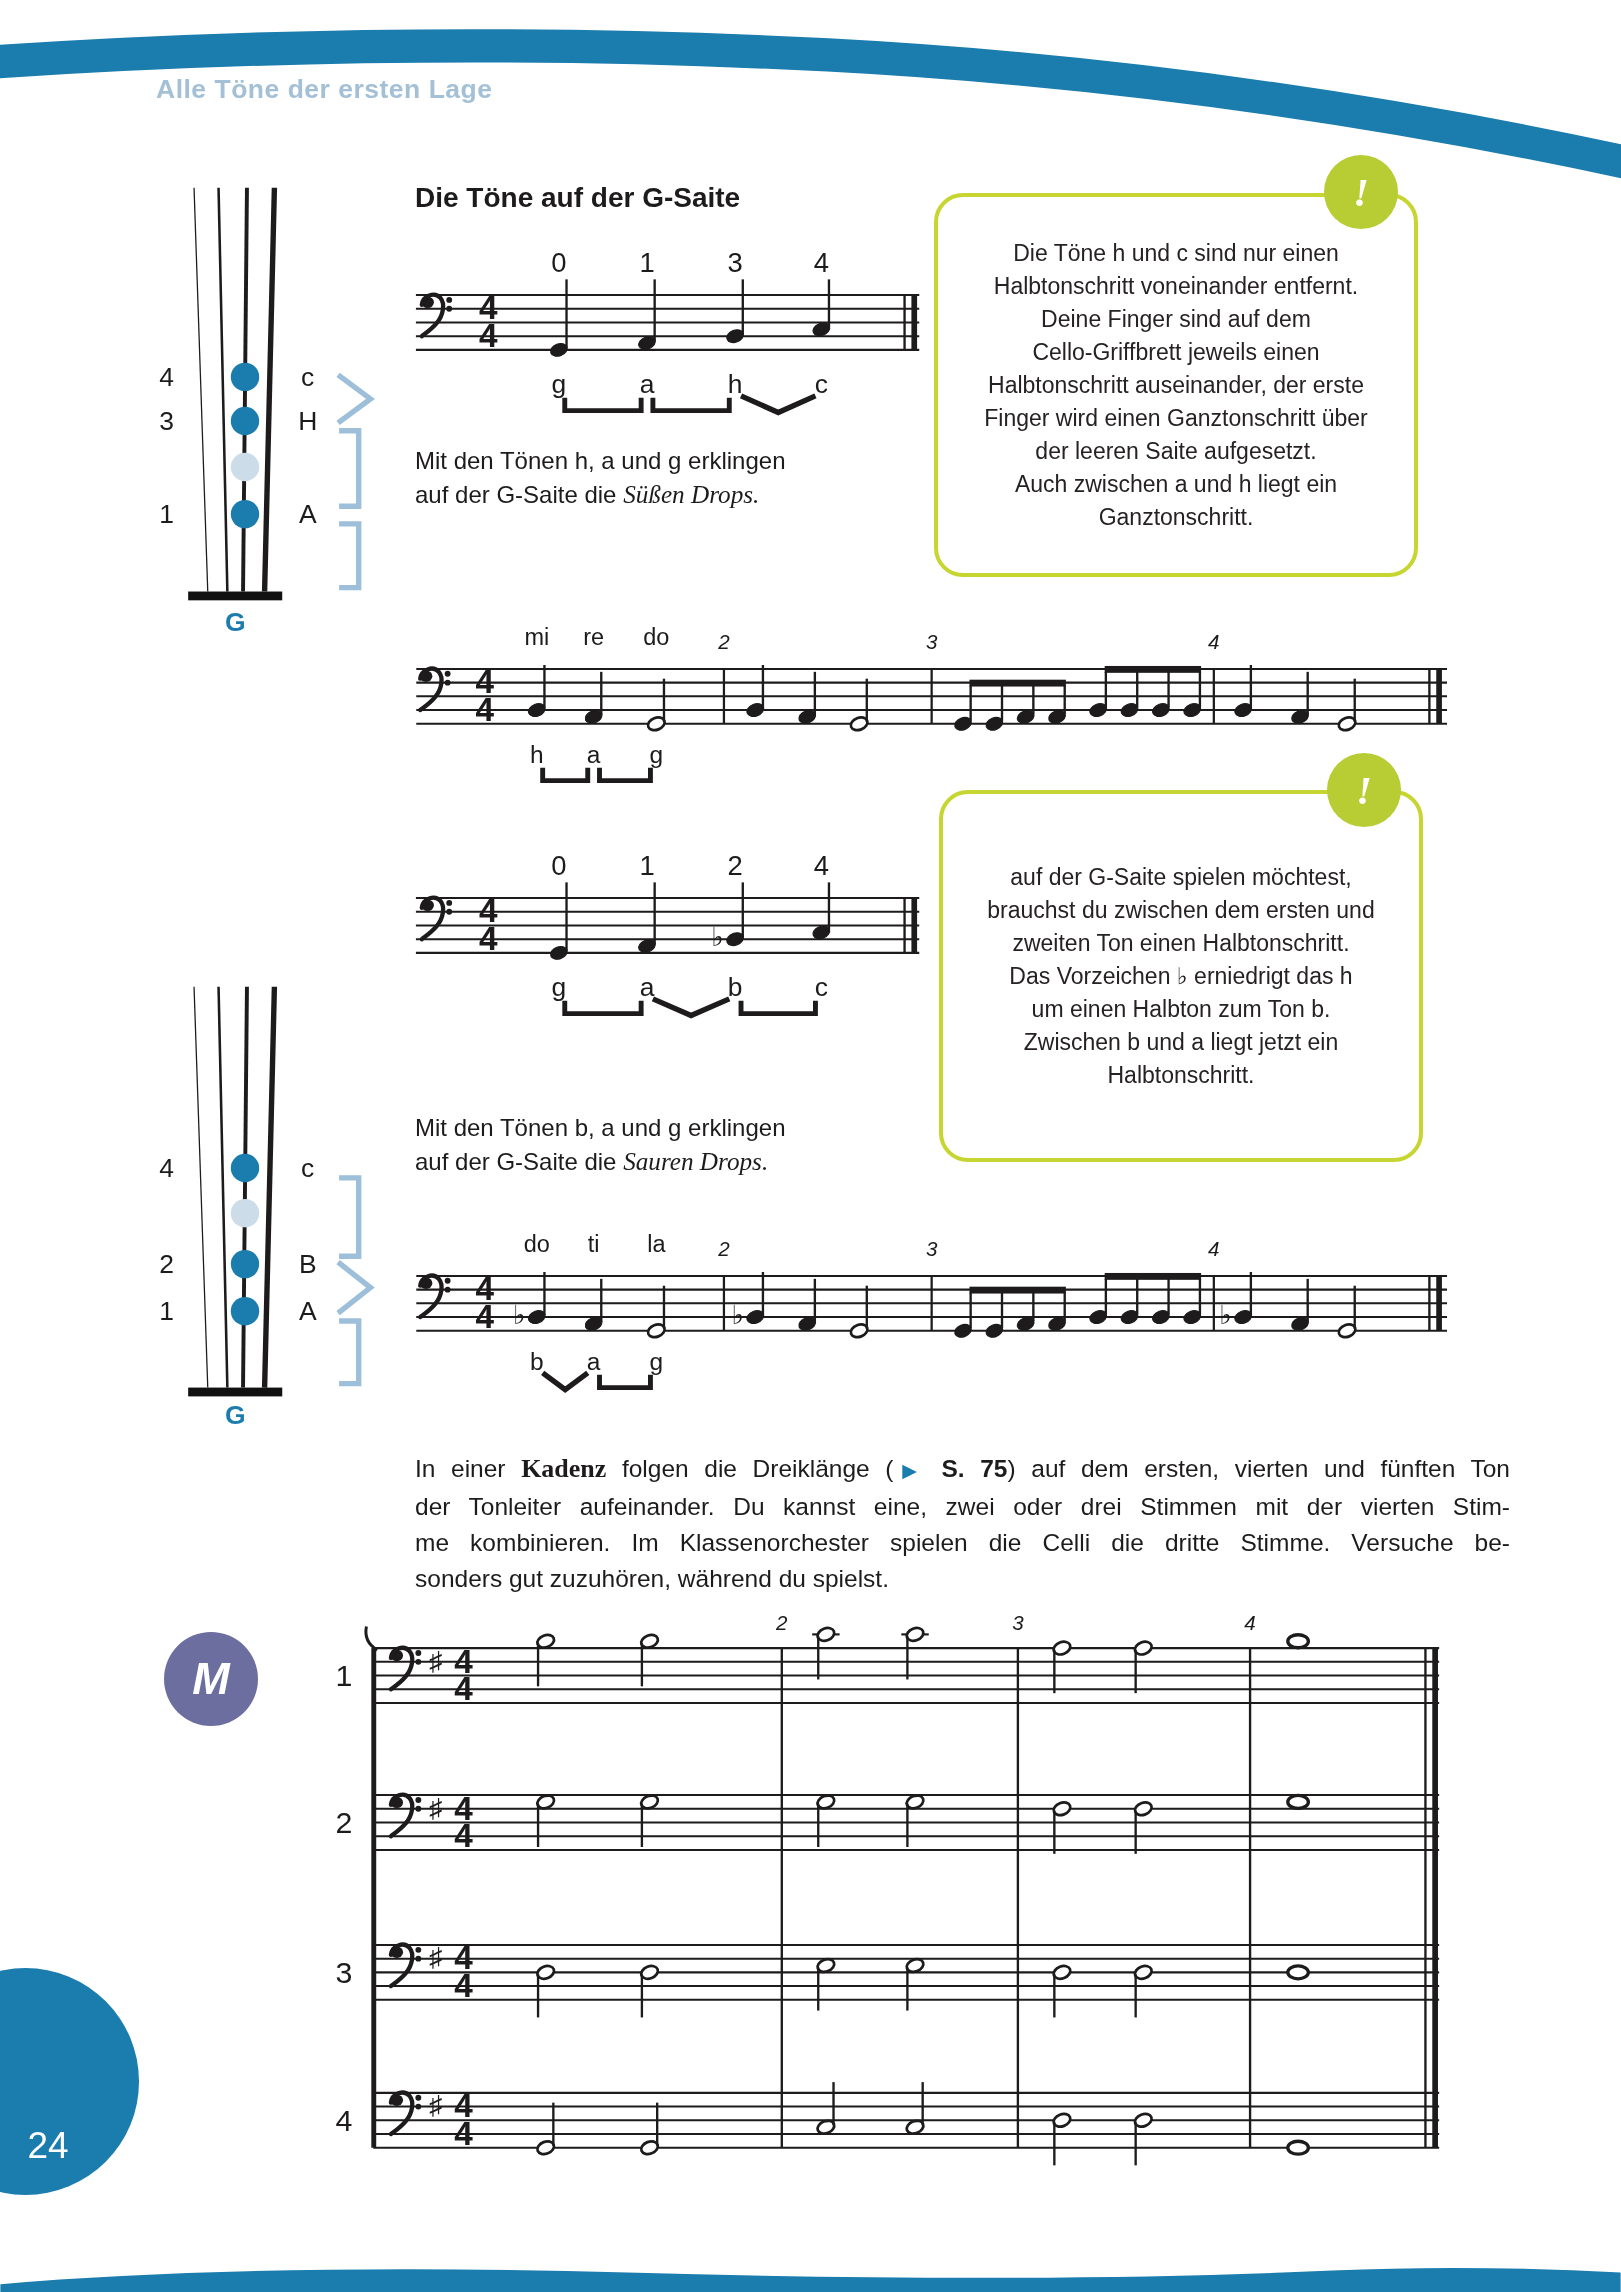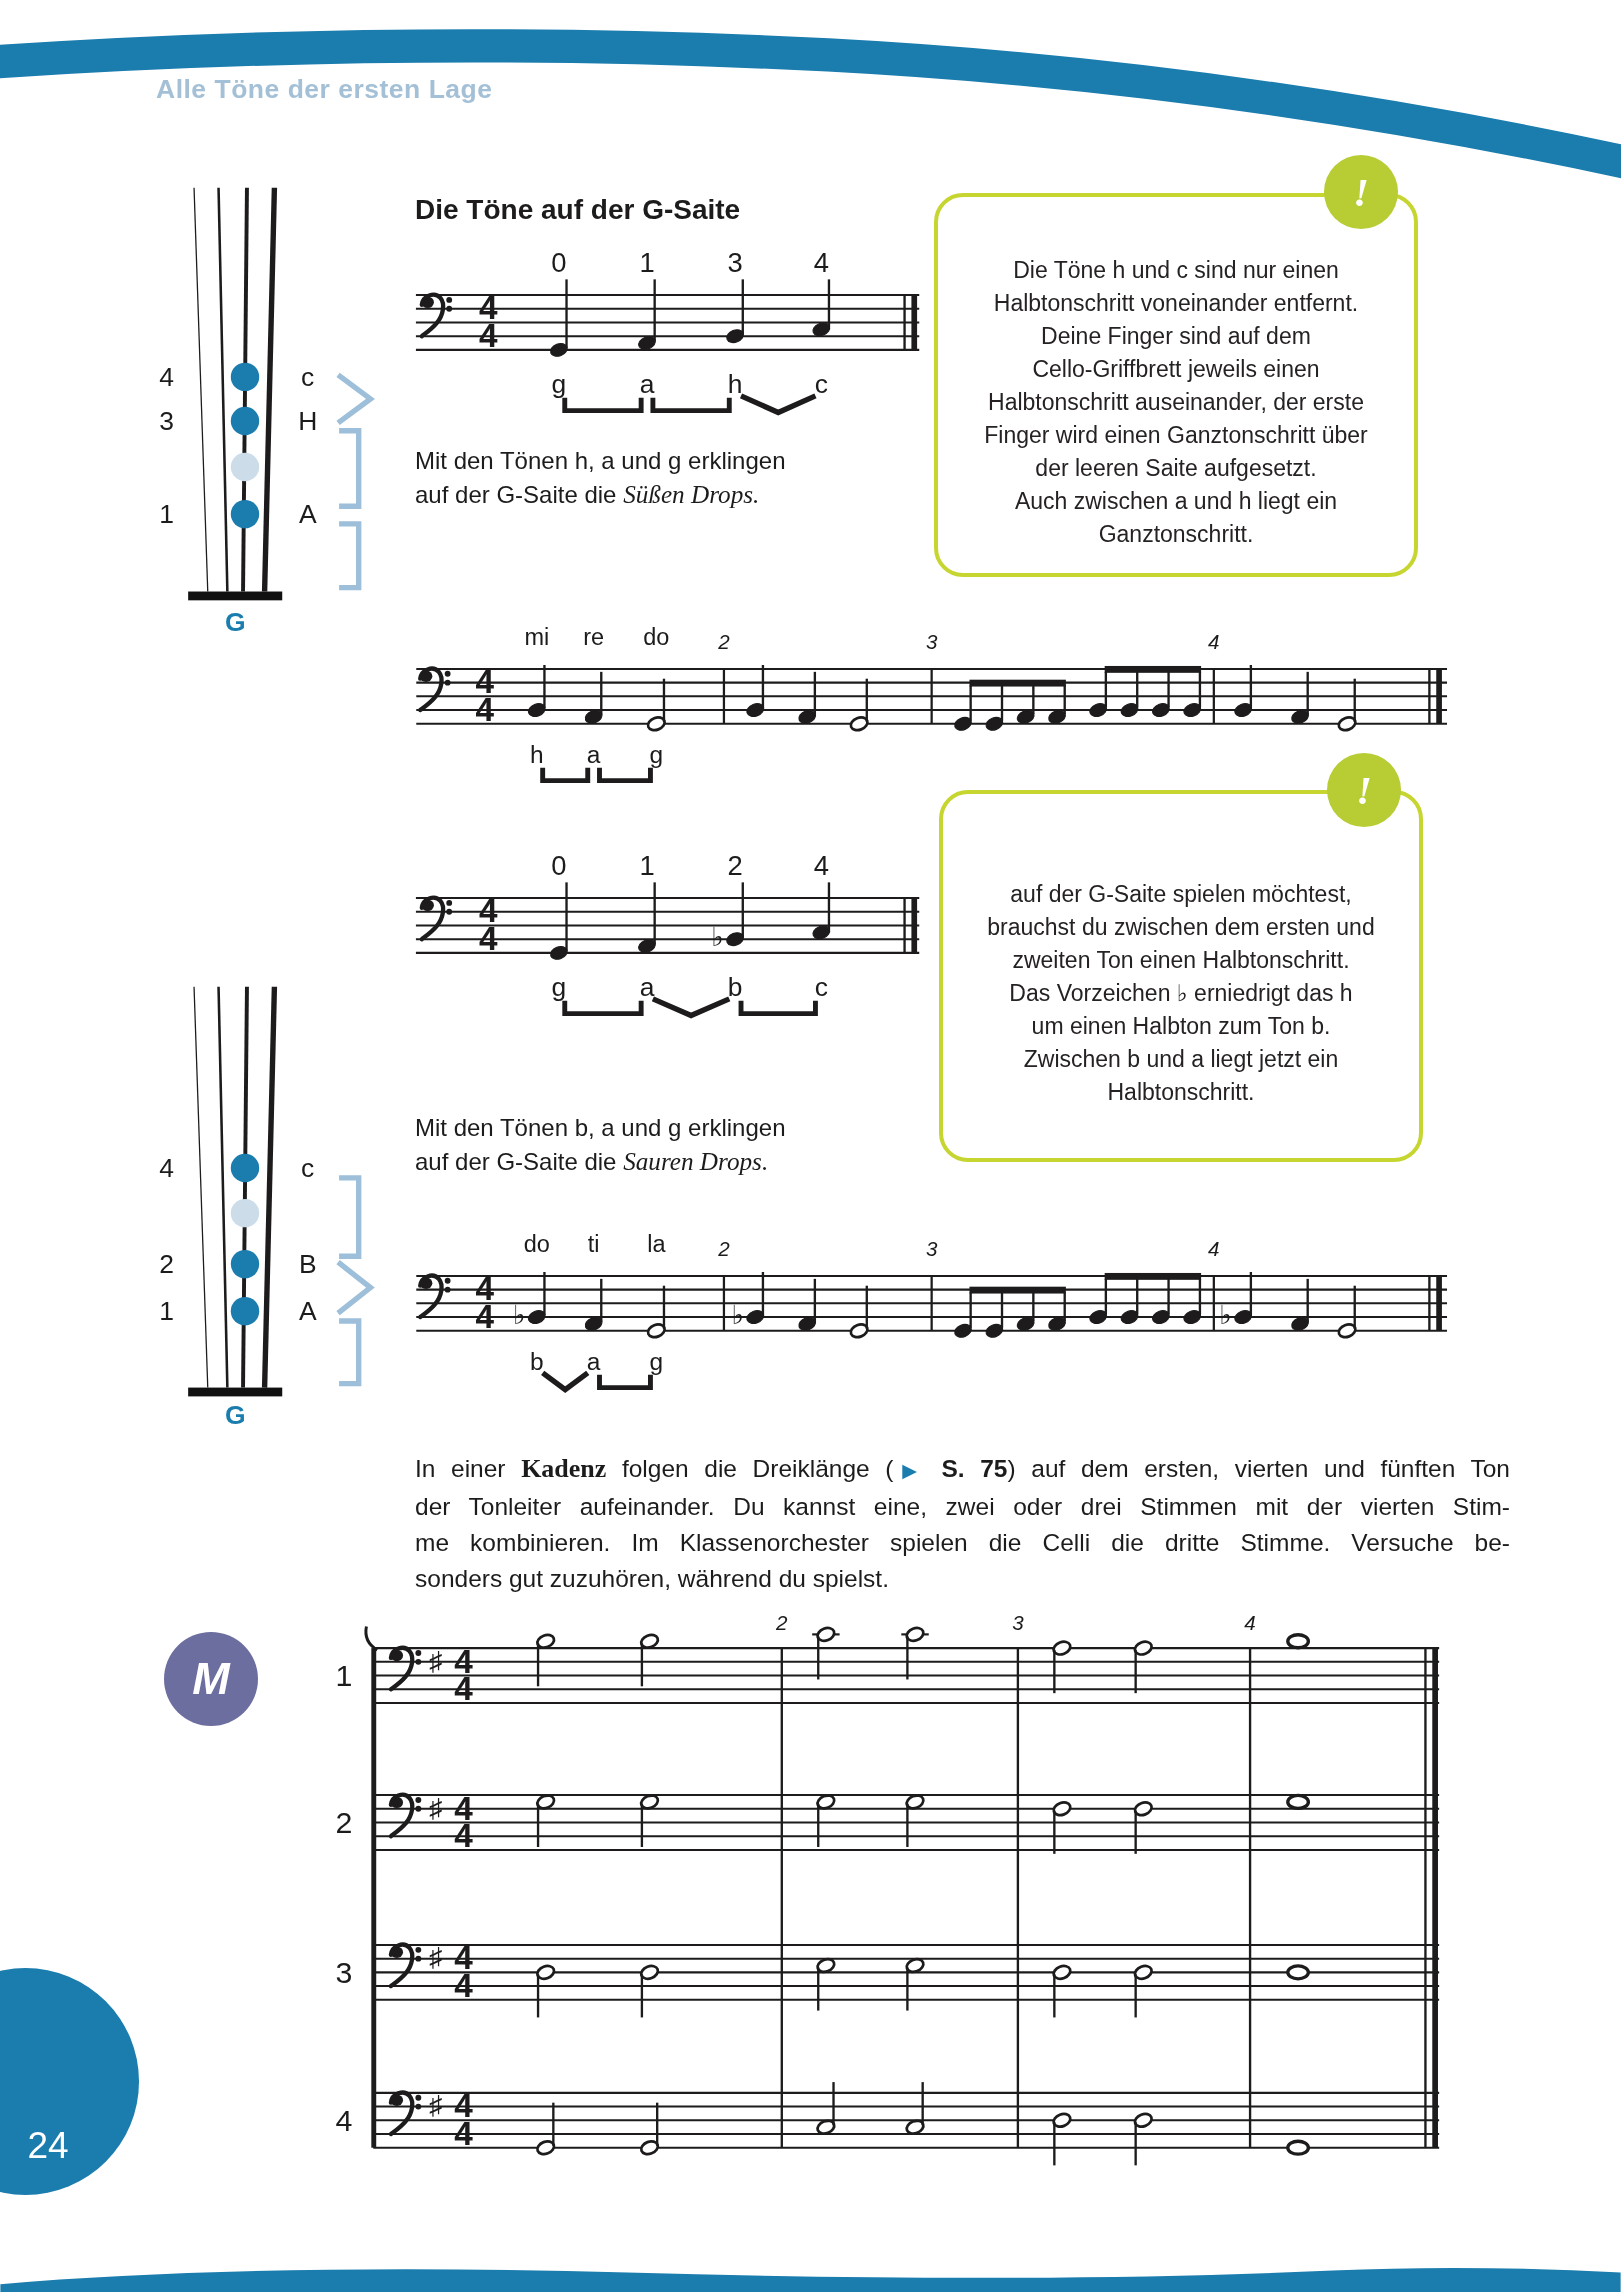--- a/index.html
+++ b/index.html
@@ -6,21 +6,21 @@
   .page{position:relative;width:1621px;height:2293px;background:#ffffff;overflow:hidden;
         font-family:"Liberation Sans",sans-serif;color:#1d1b1c;}
   .abs{position:absolute;}
   svg{display:block;overflow:visible;}
   svg text{font-family:"Liberation Sans",sans-serif;}
   .header-title{font-size:26.5px;font-weight:bold;letter-spacing:0.5px;color:#a4c0d6;}
   .section-heading{font-size:28px;font-weight:bold;color:#1d1b1c;}
   .caption{font-size:24px;line-height:34px;color:#1d1b1c;}
   .bubble{background:#fff;border:4.4px solid #c6d52f;border-radius:29px;box-sizing:border-box;}
   .bubble-lines{width:100%;height:100%;display:flex;flex-direction:column;justify-content:center;
-                text-align:center;font-size:23px;line-height:33px;color:#262223;padding:5.9px 13.7px;box-sizing:border-box;margin-top:17px;}
+                text-align:center;font-size:23px;line-height:33px;color:#262223;padding:5.9px 13.7px;box-sizing:border-box;}
   .bang{border-radius:50%;background:#b8cc33;color:#fff;display:flex;align-items:center;justify-content:center;
         font-family:"Liberation Serif",serif;font-style:italic;font-weight:bold;font-size:41px;z-index:5;}
   .is{font-family:"Liberation Serif",serif;font-style:italic;font-size:1.05em;}
   .bis{font-family:"Liberation Serif",serif;font-weight:bold;font-size:1.06em;}
   .b{font-weight:bold;}
   .tri{color:#1b7cae;font-size:.78em;}
   .flatglyph{font-family:"DejaVu Sans",sans-serif;}
   .kadenz{width:1095px;color:#1d1b1c;}
   .kline{font-size:24.5px;line-height:36px;text-align:justify;text-align-last:justify;}
   .kline.last{text-align-last:auto;}
@@ -76,21 +76,21 @@
       <text x="174" y="304" font-size="27" fill="#1d1b1c" text-anchor="middle">B</text>
       <circle cx="110" cy="343" r="14.5" fill="#1b7cae"></circle>
       <text x="30" y="352" font-size="27" fill="#1d1b1c" text-anchor="middle">1</text>
       <text x="174" y="352" font-size="27" fill="#1d1b1c" text-anchor="middle">A</text>
       <path d="M 206 207 L 226 207 L 226 287 L 206 287" fill="none" stroke="#9dbfda" stroke-width="5.5"></path>
       <path d="M 205 293 L 238 319 L 205 345" fill="none" stroke="#9dbfda" stroke-width="5.5"></path>
       <path d="M 206 353 L 226 353 L 226 417 L 206 417" fill="none" stroke="#9dbfda" stroke-width="5.5"></path>
       <text x="100" y="458" font-size="27" fill="#1b7cae" text-anchor="middle" font-weight="bold">G</text>
     </svg>
 
-  <div class="abs section-heading" style="left:415px;top:194px;">Die Töne auf der G-Saite</div>
+  <div class="abs section-heading" style="left:415px;top:182px;">Die Töne auf der G-Saite</div>
 
   <svg class="abs" id="scale1" style="left:412px;top:238px;" width="519" height="211" viewBox="0 0 530 215">
       <line x1="4" y1="58" x2="518" y2="58" stroke="#1d1b1c" stroke-width="2.1"></line>
       <line x1="4" y1="72" x2="518" y2="72" stroke="#1d1b1c" stroke-width="2.1"></line>
       <line x1="4" y1="86" x2="518" y2="86" stroke="#1d1b1c" stroke-width="2.1"></line>
       <line x1="4" y1="100" x2="518" y2="100" stroke="#1d1b1c" stroke-width="2.1"></line>
       <line x1="4" y1="114" x2="518" y2="114" stroke="#1d1b1c" stroke-width="2.1"></line>
       <ellipse cx="16" cy="65.5" rx="6.4" ry="5.8" fill="#1d1b1c"></ellipse>
       <path d="M 10 68 C 11 59, 23 54, 29 61 C 34 67, 32 79, 25 87 C 20 93, 14 97, 10 100" fill="none" stroke="#1d1b1c" stroke-width="4.4" stroke-linecap="round"></path>
       <circle cx="38" cy="63" r="3" fill="#1d1b1c"></circle>

